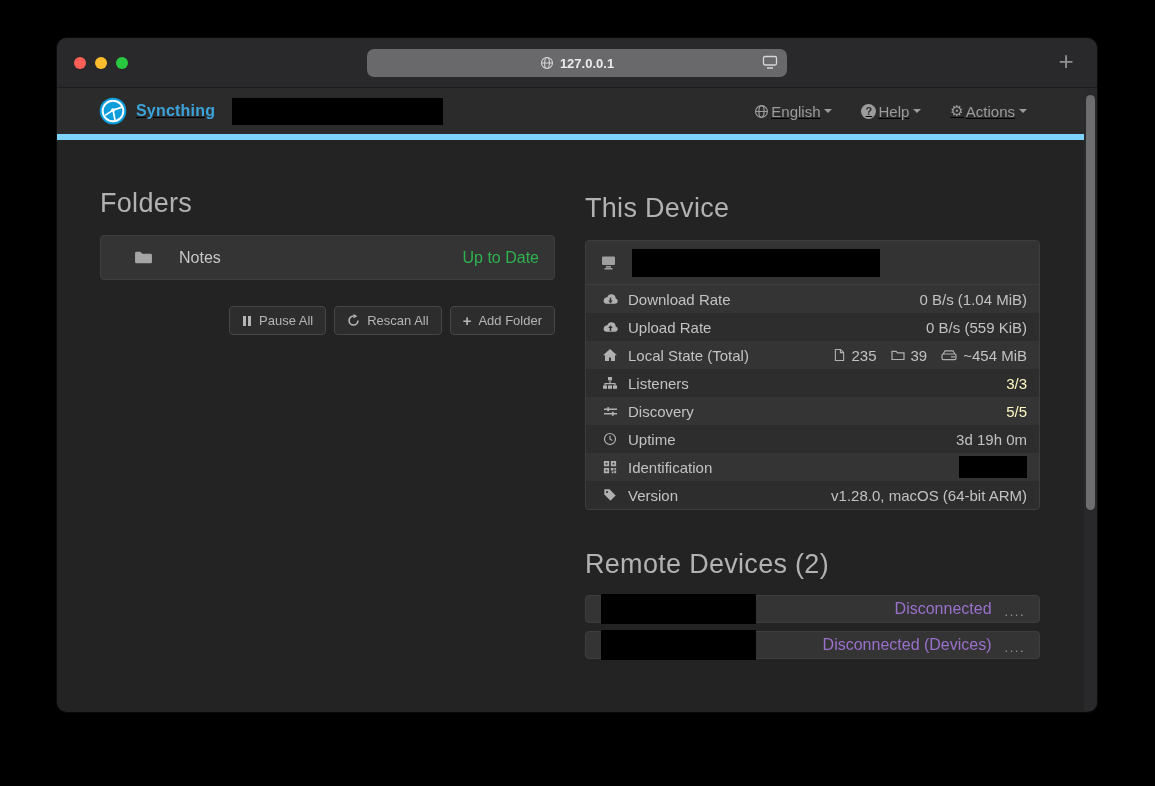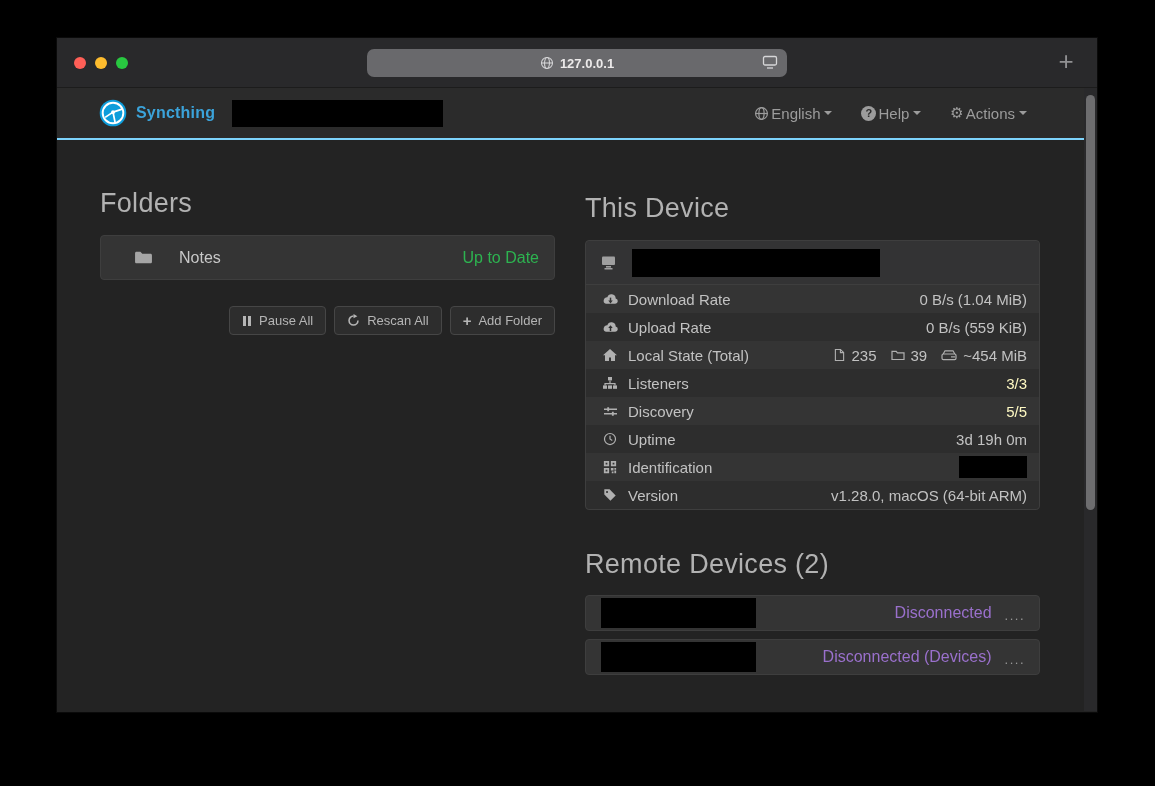--- a/index.html
+++ b/index.html
@@ -1,39 +1,39 @@
 <!DOCTYPE html>
 <html><head>
 <meta charset="utf-8">
 <style>
   * { box-sizing: border-box; margin: 0; padding: 0; }
   html,body { width:1155px; height:786px; background:#000; font-family:"Liberation Sans",sans-serif; overflow:hidden; }
 
   .window { position:absolute; left:57px; top:38px; width:1040px; height:674px;
-            border-radius:0; overflow:hidden; background:#232323; box-shadow:0 0 0 1px #0a0a0a; }
+            border-radius:10px; overflow:hidden; background:#232323; box-shadow:0 0 0 1px #0a0a0a; }
 
   
   .titlebar { position:relative; height:50px; background:#29292b; border-bottom:1px solid #1c1c1c; }
   .traffic { position:absolute; left:17px; top:19px; display:flex; gap:9px; }
   .light { width:12px; height:12px; border-radius:50%; display:inline-block; }
   .light.red { background:#ff5f57; } .light.yellow { background:#febc2e; } .light.green { background:#28c840; }
 
   .urlbar { position:absolute; left:50%; top:11px; transform:translateX(-50%); width:420px; height:28px;
             background:#69696c; border-radius:7px; display:flex; align-items:center; justify-content:center;
             color:#eceaea; font-size:13px; font-weight:600; }
   .urlbar .globe { color:#d6d6d8; margin-right:6px; display:inline-flex; }
   .urlbar .tabov { position:absolute; right:9px; top:6px; color:#d6d6d8; }
 
   .newtab { position:absolute; right:16px; top:8px; font-size:26px; font-weight:200; color:#909092; width:30px; text-align:center; }
 
   
   .content { position:relative; height:623px; background:#232323; }
 
-  .navbar { position:relative; height:52px; background:#2b2b2b; border-bottom:2px solid #7dd3fc;
-            display:flex; align-items:center; padding:0 70px 0 42px; }
+  .navbar { position:relative; height:52px; background:#2b2b2b; border-bottom:6px solid #7dd3fc;
+            display:flex; align-items:center; padding:0 70px 0 42px;text-decoration:underline; }
   .brand-logo { width:28px; height:28px; margin-right:9px; flex:0 0 auto; }
   .brand-name { color:#3ba3da; font-size:16px; font-weight:700; letter-spacing:.2px; }
   .nav-redact { width:211px; height:27px; background:#000; margin-left:17px; }
   .nav-menus { margin-left:auto; display:flex; gap:29px; }
   .nav-item { display:flex; align-items:center; gap:2px; color:#9c9c9c; font-size:15px; cursor:default; }
   .nav-item .ic { display:inline-flex; color:#9c9c9c; }
   .qmark { width:15px; height:15px; border-radius:50%; background:#9c9c9c; color:#2b2b2b;
            font-size:11px; font-weight:700; line-height:15px; text-align:center; display:inline-block; }
   .gear { font-family:"DejaVu Sans",sans-serif; font-size:15px; line-height:1; }
   .caret { width:0; height:0; border-left:4px solid transparent; border-right:4px solid transparent;
@@ -70,21 +70,21 @@
           font-size:15px; color:#c2c2c2; background:#2d2d2d; }
   .trow:nth-child(odd) { background:#343434; }
   .trow .ic { width:20px; display:inline-flex; justify-content:center; color:#b0b0b0; margin-right:8px; flex:0 0 auto; }
   .tval { margin-left:auto; display:flex; align-items:center; gap:4px; white-space:nowrap; }
   .tval .ic { width:auto; margin:0 2px 0 10px; }
   .green { color:#fef9c3; }
   .id-redact { width:68px; height:22px; background:#000; }
 
   
   .remote-h { margin:39px 0 15px; }
-  .remote-row { height:36px; display:flex; align-items:center; padding:0 14px 0 15px; margin-bottom:8px; }
+  .remote-row { height:28px; display:flex; align-items:center; padding:0 14px 0 15px; margin-bottom:8px; }
   .remote-redact { width:155px; height:30px; background:#000; }
   .remote-status { margin-left:auto; color:#9a70cc; font-size:16px; }
   .remote-dots { margin-left:13px; color:#979797; font-size:13px; letter-spacing:1.5px; transform:translateY(2px); }
 
   
   .scroll-track { position:absolute; right:0; top:0; bottom:0; width:13px; background:#29292b; }
   .scroll-thumb { position:absolute; right:2px; top:7px; width:9px; height:415px; background:#6d6d6f; border-radius:5px; }
 
   svg { display:block; }
 </style>

